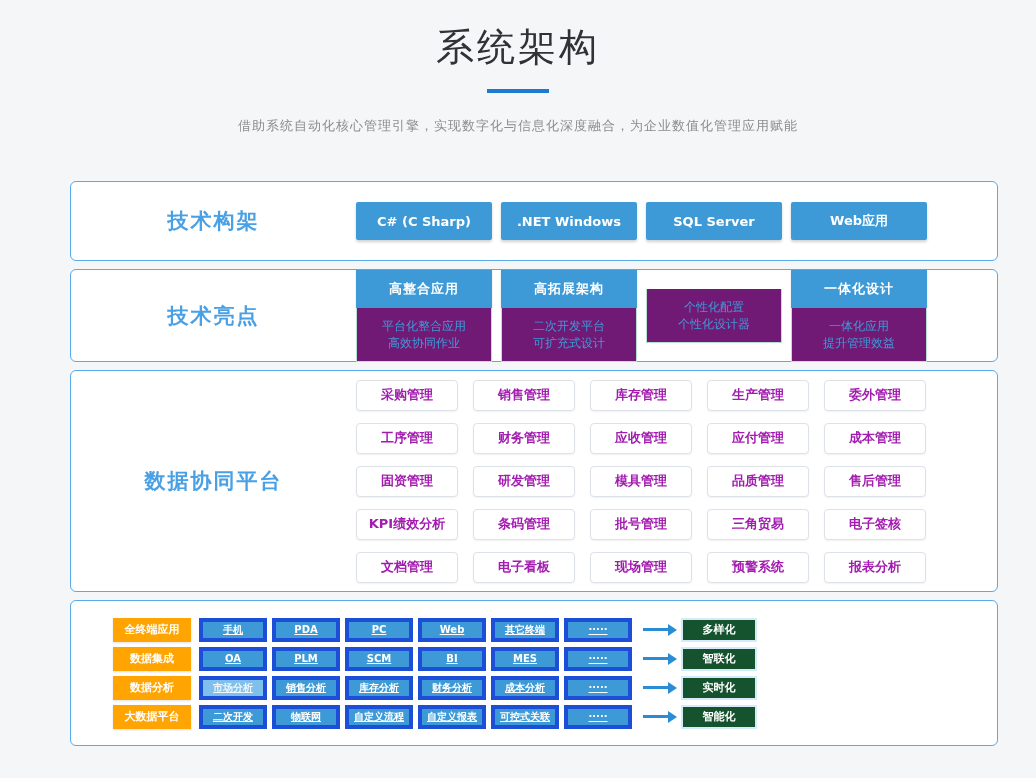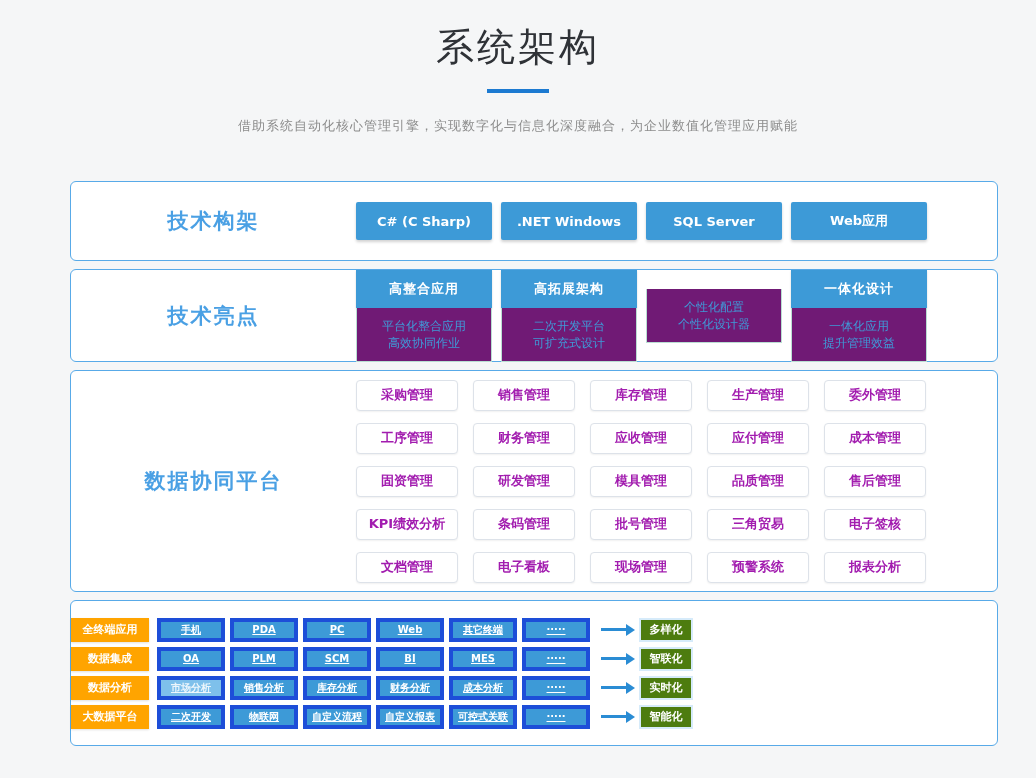--- a/index.html
+++ b/index.html
@@ -75,21 +75,21 @@
     color:#a21caf; font-size:13px; font-weight:bold;
     display:flex; align-items:center; justify-content:center;
     box-shadow:0 1px 2px rgba(0,0,0,0.06);
   }
 
   
   .panel-bigdata { height:146px; }
   .bd-wrap {
     display:flex; flex-direction:column; justify-content:center; gap:5px; height:100%;
   }
-  .bd-row { display:flex; align-items:center; }
+  .bd-row { display:flex; align-items:center;margin-left:42px; }
   .bd-cat {
     width:78px; height:24px; background:#ffa400; margin-right:8px;
     color:#fff; font-size:11px; font-weight:bold;
     display:flex; align-items:center; justify-content:center;
     box-shadow:0 1px 2px rgba(0,0,0,0.12);
   }
   .bd-item {
     width:68px; height:24px; background:#3d9ad7; border:4px solid #1d4ed8;
     margin-right:5px; color:#fff; font-size:10px; font-weight:bold;
     display:flex; align-items:center; justify-content:center;
@@ -97,21 +97,21 @@
   }
   .bd-item-light { background:#7ec0eb; color:rgba(255,255,255,0.85); }
   .bd-arrow { display:flex; align-items:center; margin:0 4px 0 6px; }
   .bd-arrow-shaft { width:25px; height:3px; background:#2a8cd4; }
   .bd-arrow-head {
     width:0; height:0;
     border-top:6px solid transparent; border-bottom:6px solid transparent;
     border-left:9px solid #2a8cd4;
   }
   .bd-result {
-    width:54px; height:24px; background:#4d7c0f; border:2px solid #d6ebfa;
+    width:76px; height:24px; background:#14532d; border:2px solid #d6ebfa;
     color:#fff; font-size:11px; font-weight:bold;
     display:flex; align-items:center; justify-content:center;
   }
 </style>
 </head>
 <body>
 
 <div class="page">
   <h1 class="title">系统架构</h1>
   <div class="title-underline"></div>

